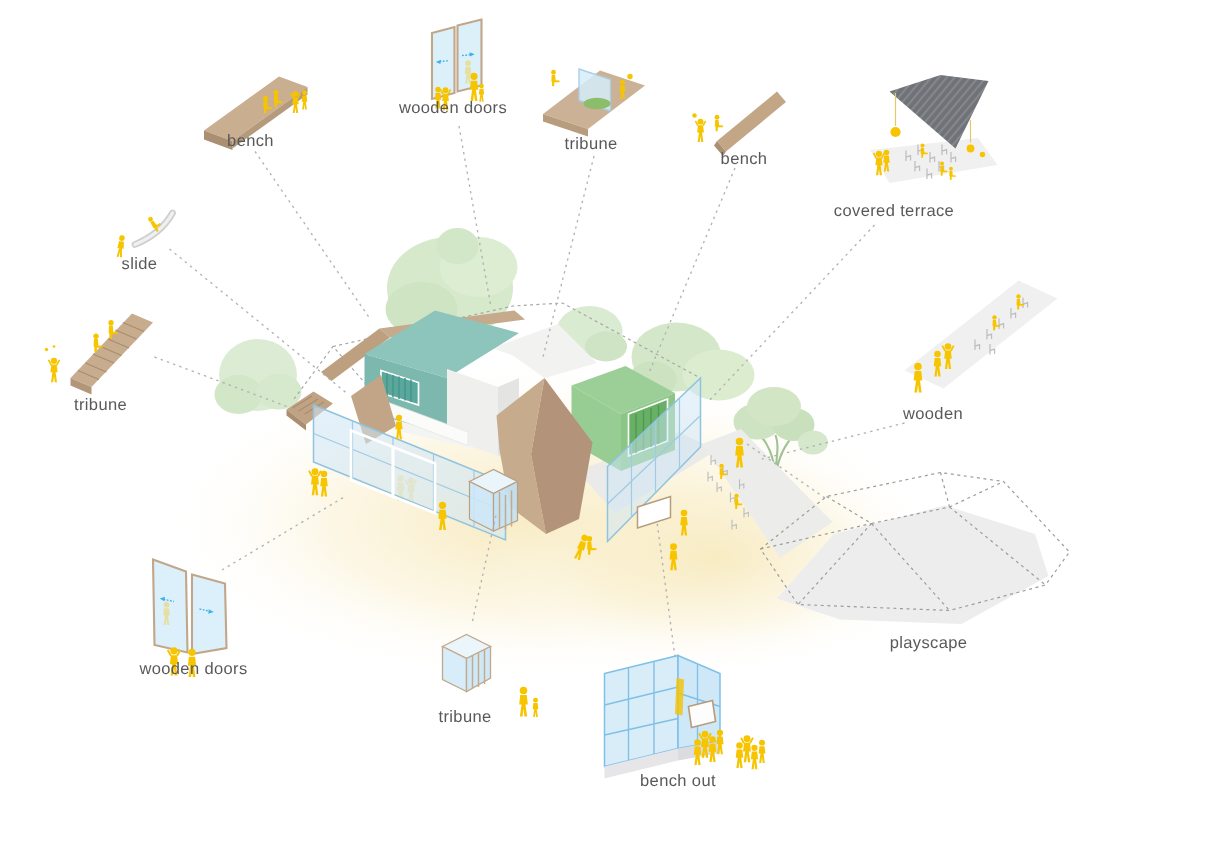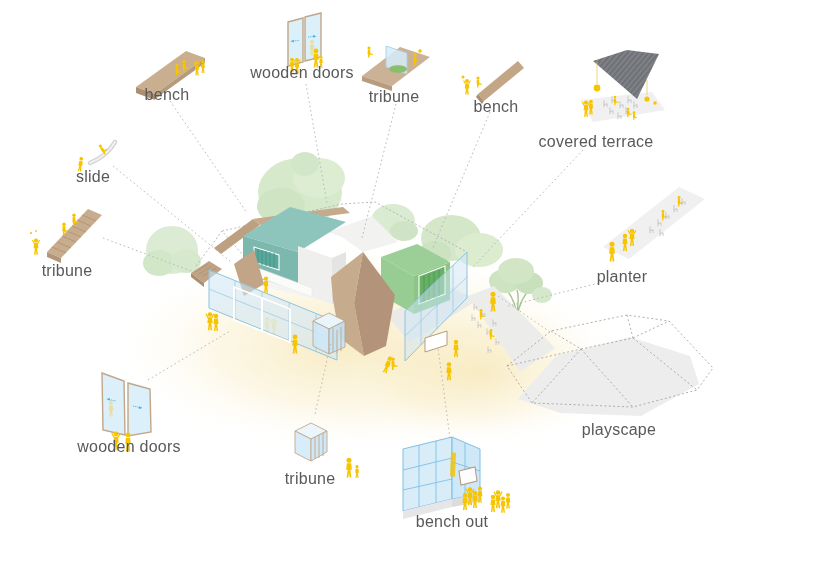--- a/index.html
+++ b/index.html
@@ -1,19 +1,19 @@
 <!DOCTYPE html>
 <html><head>
 <meta charset="utf-8">
 <style>
   html,body{margin:0;padding:0;background:#ffffff;}
   .stage{position:relative;width:818px;height:578px;background:#ffffff;overflow:hidden;
          font-family:"Liberation Sans",sans-serif;}
   .scene{position:absolute;left:0;top:0;}
-  .label{position:absolute;transform:translateX(-50%);font-size:16px;line-height:13px;
+  .label{position:absolute;transform:translateX(-50%);font-size:11px;line-height:13px;
          color:#59595b;letter-spacing:.25px;white-space:nowrap;}
 </style>
 </head>
 <body>
 
 <div class="stage">
 
 <svg class="scene" width="818" height="578" viewBox="0 0 818 578">
   <defs>
     <radialGradient id="glow">
@@ -380,19 +380,19 @@
   </g>
 </svg>
 
 <div class="label" style="left:167px;top:88px">bench</div>
 <div class="label" style="left:302px;top:66px">wooden doors</div>
 <div class="label" style="left:394px;top:90px">tribune</div>
 <div class="label" style="left:496px;top:100px">bench</div>
 <div class="label" style="left:596px;top:135px">covered terrace</div>
 <div class="label" style="left:93px;top:170px">slide</div>
 <div class="label" style="left:67px;top:264px">tribune</div>
-<div class="label" style="left:622px;top:270px">planter</div>
+<div class="label" style="left:622px;top:270px">wooden</div>
 <div class="label" style="left:129px;top:440px">wooden doors</div>
 <div class="label" style="left:310px;top:472px">tribune</div>
 <div class="label" style="left:452px;top:515px">bench out</div>
 <div class="label" style="left:619px;top:423px">playscape</div>
 
 </div>
 
 </body></html>

